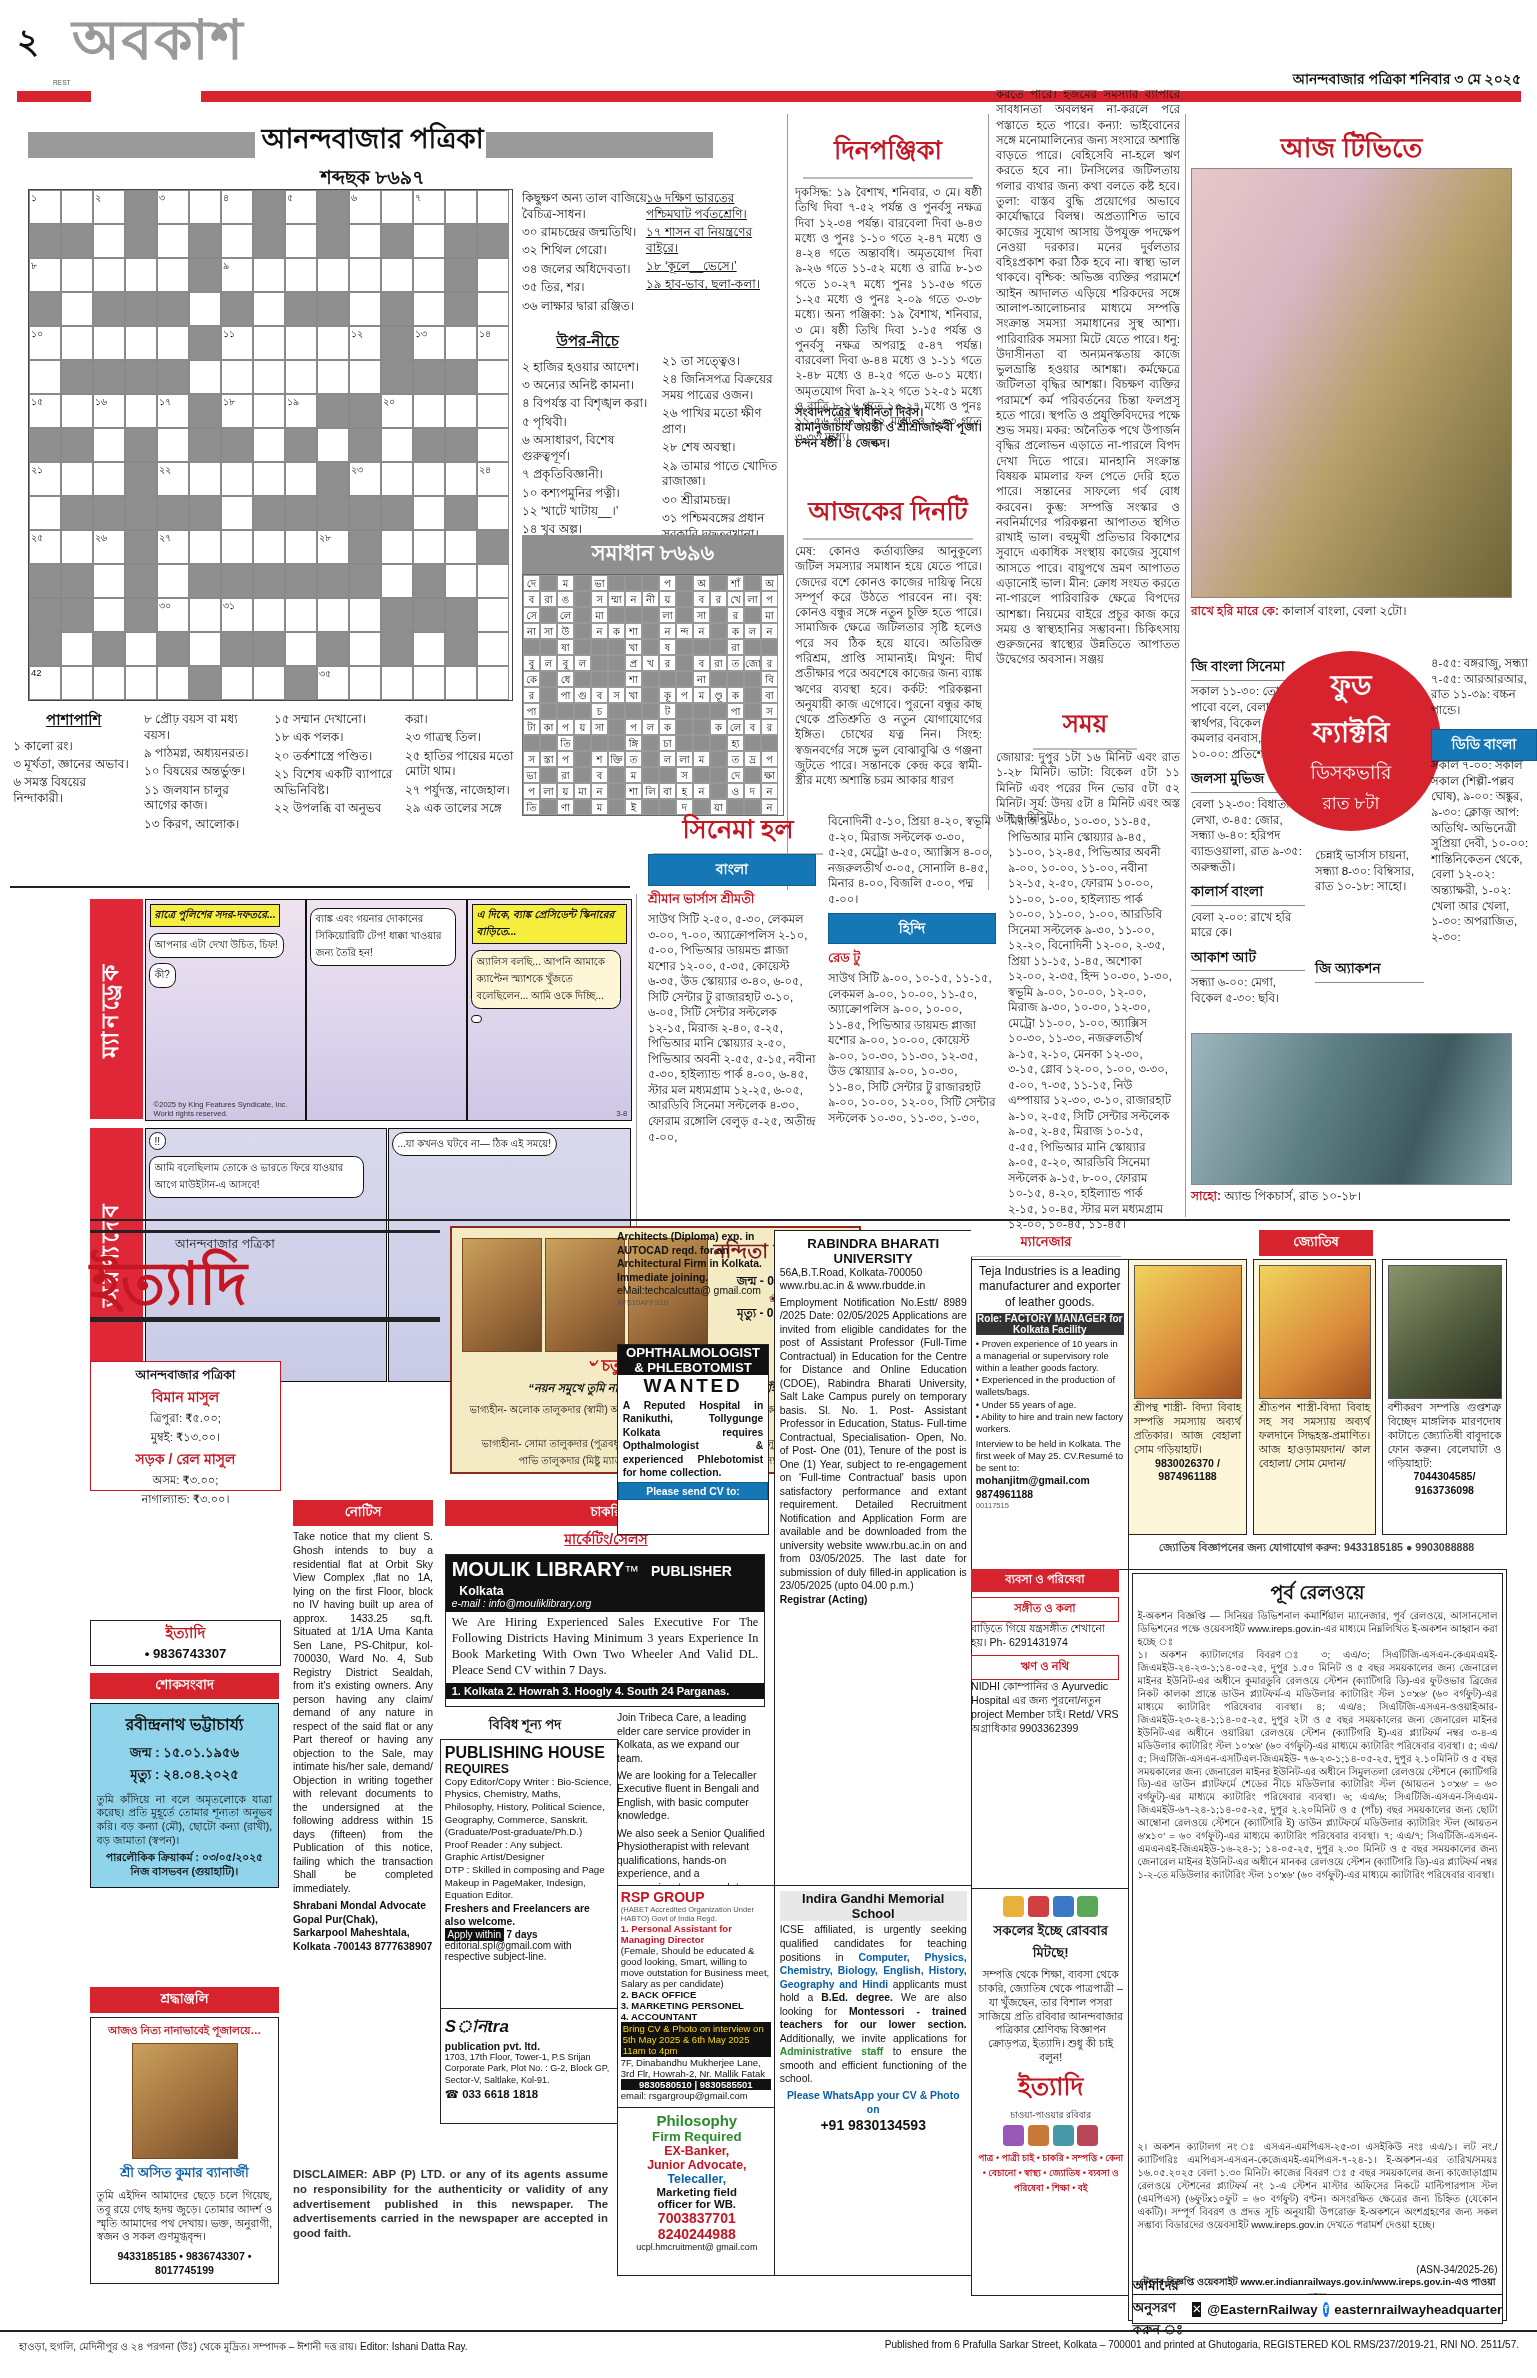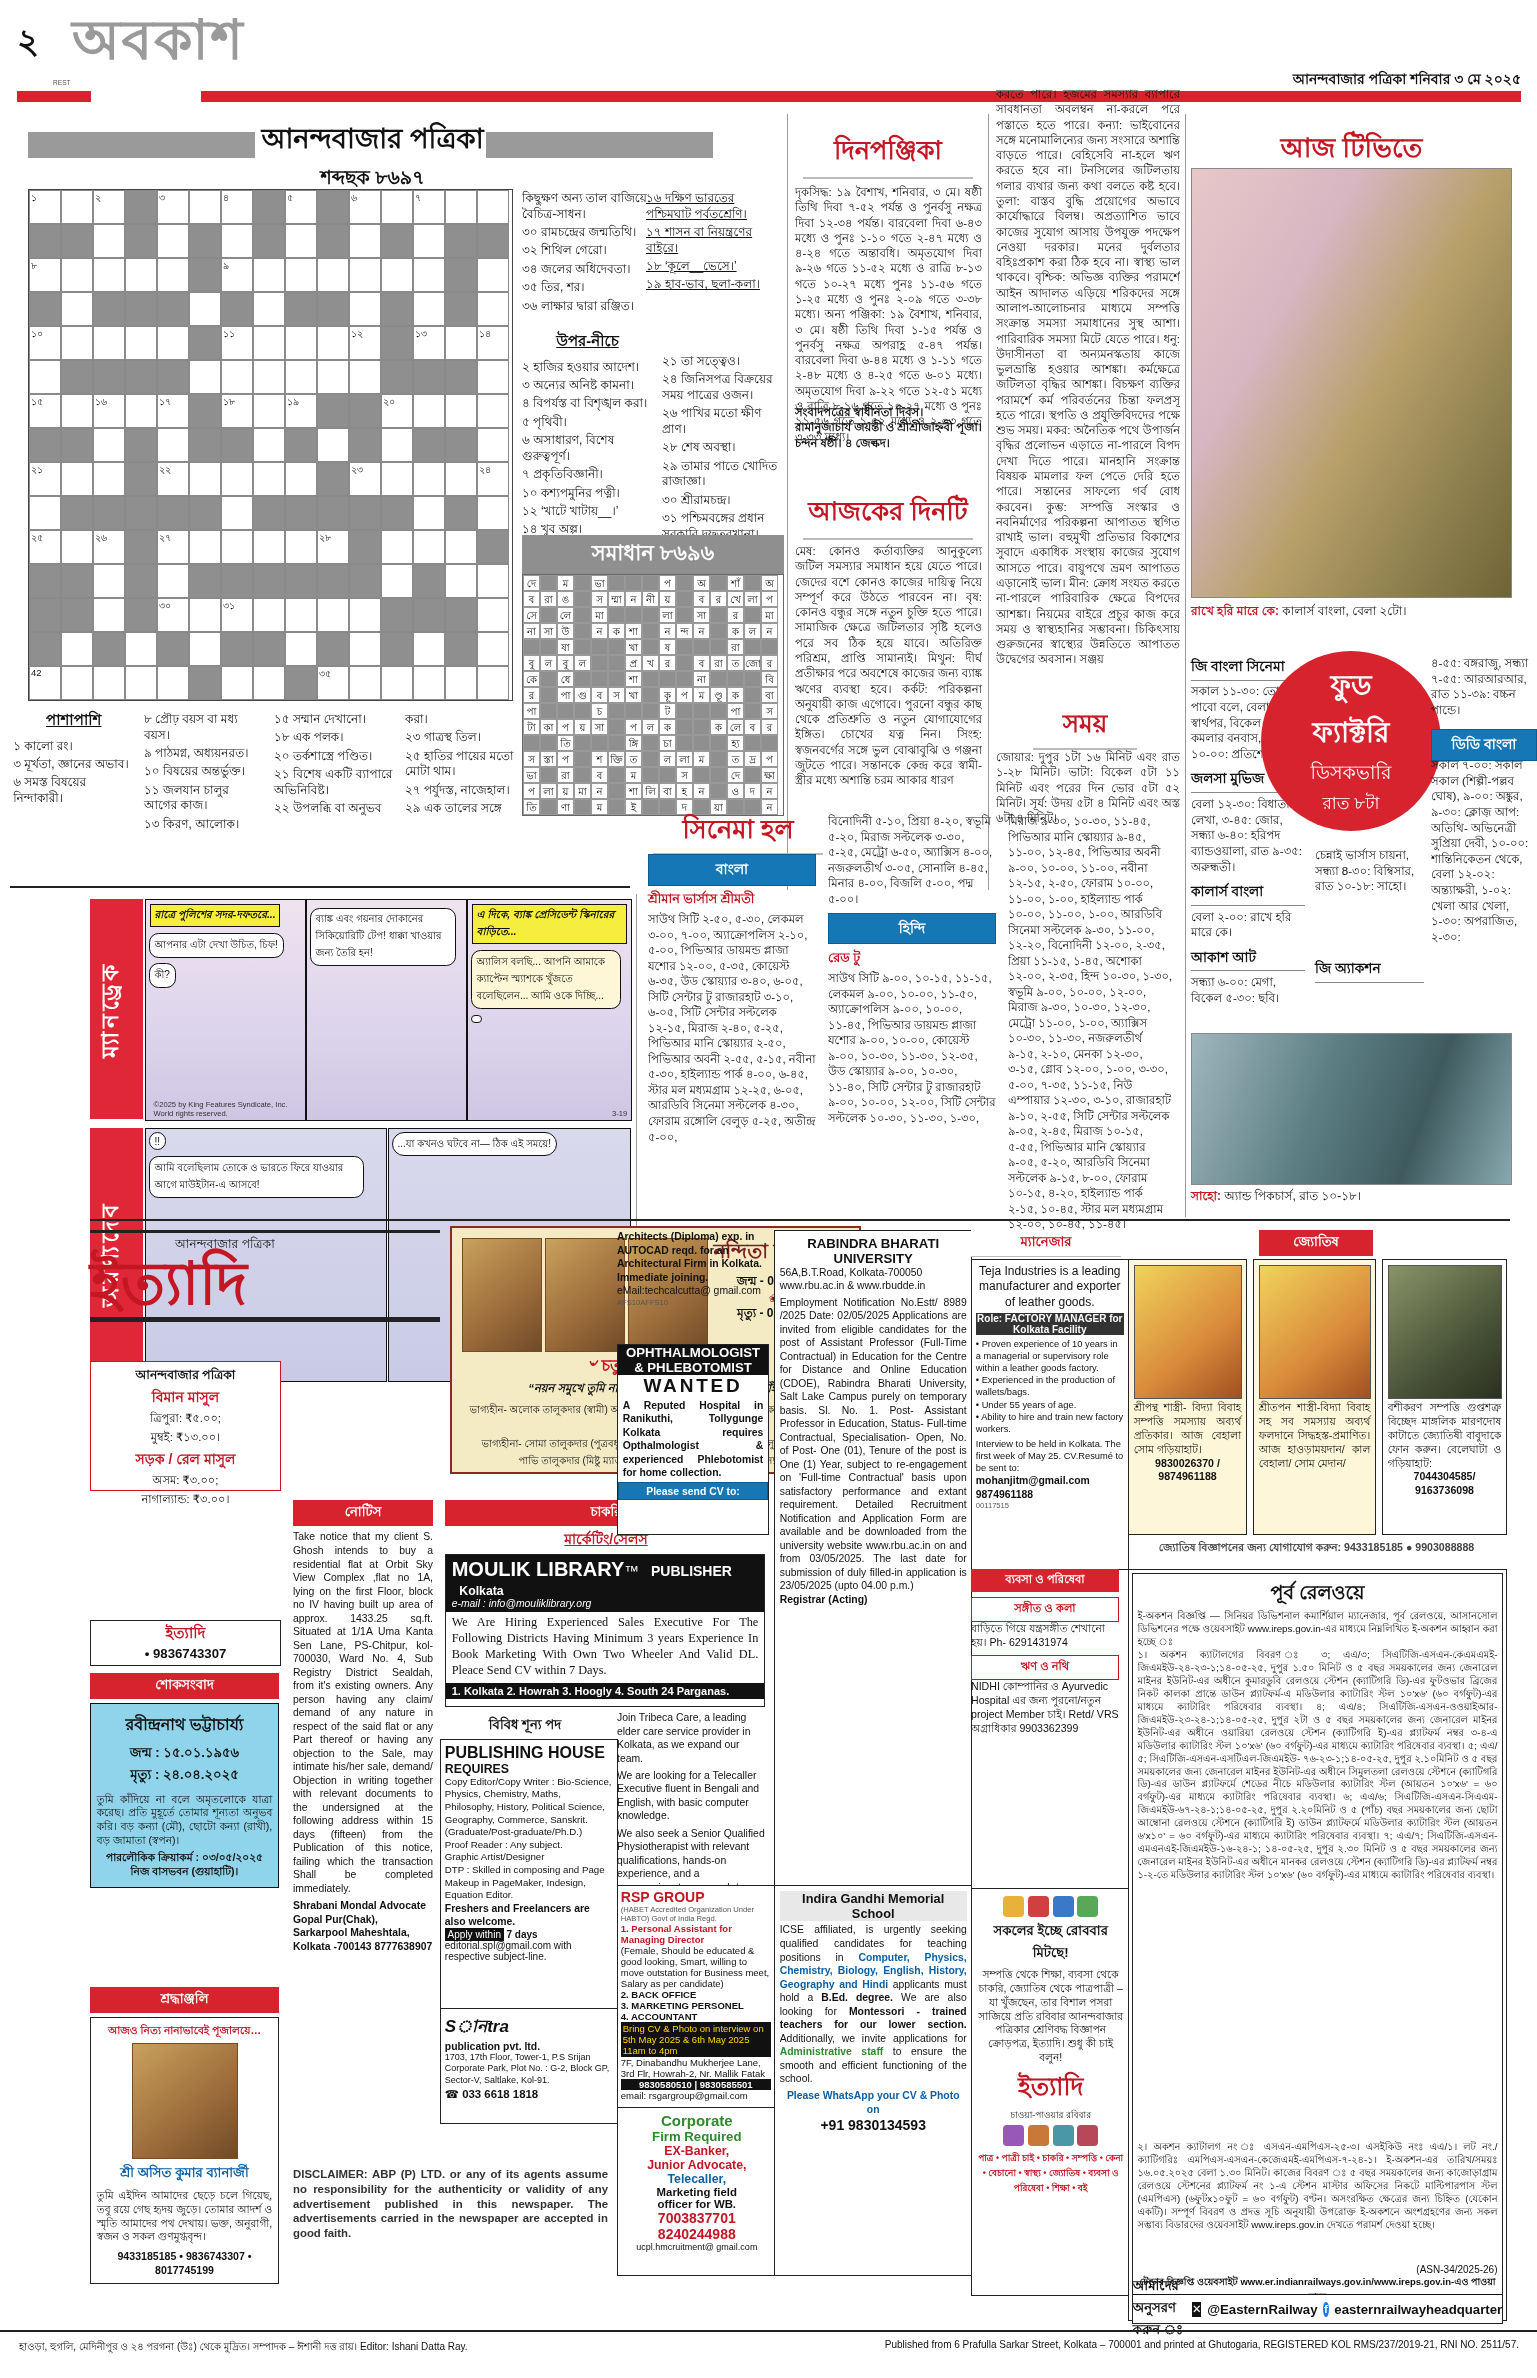--- a/index.html
+++ b/index.html
@@ -746,21 +746,21 @@
     <div class="bubble">কী?</div>
     <div class="copyr">©2025 by King Features Syndicate, Inc. World rights reserved.</div>
   </div>
   <div class="panel" style="left:306px;top:899px;width:159px;height:220px;">
     <div class="bubble" style="margin-top:7.6px;">ব্যাঙ্ক এবং গয়নার দোকানের সিকিয়োরিটি টেপ! ধাক্কা খাওয়ার জন্য তৈরি হন!</div>
   </div>
   <div class="panel" style="left:467px;top:899px;width:163px;height:220px;">
     <div class="comic-cap">এ দিকে, ব্যাঙ্ক প্রেসিডেন্ট স্কিনারের বাড়িতে...</div><br>
     <div class="bubble" style="background:#fdf7d8;">অ্যালিস বলছি... আপনি আমাকে ক্যাপ্টেন স্ম্যাশকে খুঁজতে বলেছিলেন... আমি ওকে দিচ্ছি...</div>
     <div class="bubble"></div>
-    <div class="copyr" style="right:3.8px;left:auto;">3-19</div>
+    <div class="copyr" style="right:3.8px;left:auto;">3-8</div>
   </div>
 
   <div class="strip-label" style="left:90px;top:1128px;width:53px;height:252px;">অরণ্যদেব</div>
   <div class="panel panel2" style="left:145px;top:1128px;width:240px;height:252px;">
     <div class="bubble">!!</div>
     <div class="bubble">আমি বলেছিলাম তোকে ও ভারতে ফিরে যাওয়ার আগে মাউইটান-এ আসবে!</div>
     <div class="copyr">©2025 BY KING FEATURES</div>
   </div>
   <div class="panel panel2" style="left:388px;top:1128px;width:241px;height:252px;">
     <div class="bubble" style="border-radius:17px;">...যা কখনও ঘটবে না— ঠিক এই সময়ে!</div>
@@ -914,21 +914,21 @@
     <div>(Female, Should be educated &amp; good looking, Smart, willing to move outstation for Business meet, Salary as per candidate)</div>
     <div class="b">2. BACK OFFICE</div>
     <div class="b">3. MARKETING PERSONEL</div>
     <div class="b">4. ACCOUNTANT</div>
     <div style="background:#111;color:#ffd700;padding:0.9px 1.9px;">Bring CV &amp; Photo on interview on 5th May 2025 &amp; 6th May 2025  11am to 4pm</div>
     <div>7F, Dinabandhu Mukherjee Lane, 3rd Flr, Howrah-2, Nr. Mallik Fatak</div>
     <div class="b" style="background:#111;color:#fff;text-align:center;">9830580510 | 9830585501</div>
     <div>email: rsgargroup@gmail.com</div>
   </div>
   <div class="adbox" style="left:617px;top:2107px;width:150px;height:159px;padding:3.8px;text-align:center;">
-    <div class="b" style="font-size:15px;color:#2c8c2c;">Corporate</div>
+    <div class="b" style="font-size:15px;color:#2c8c2c;">Philosophy</div>
     <div class="b" style="font-size:13.2px;color:#2c8c2c;">Firm Required</div>
     <div class="b red" style="font-size:12.3px;">EX-Banker,</div>
     <div class="b red" style="font-size:12.3px;">Junior Advocate,</div>
     <div class="b" style="font-size:12.3px;color:#0b5fa5;">Telecaller,</div>
     <div class="b" style="font-size:11.4px;">Marketing field</div>
     <div class="b" style="font-size:11.4px;">officer for WB.</div>
     <div class="b" style="font-size:14px;color:#c41623;">7003837701</div>
     <div class="b" style="font-size:14px;color:#c41623;">8240244988</div>
     <div style="font-size:9px;">ucpl.hmcruitment@ gmail.com</div>
   </div>

